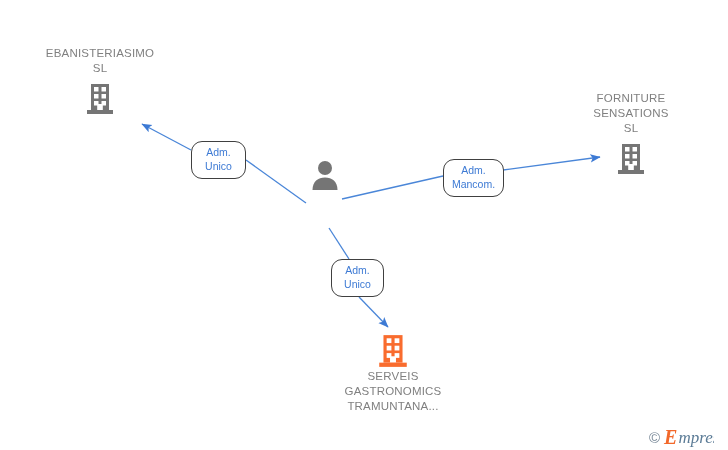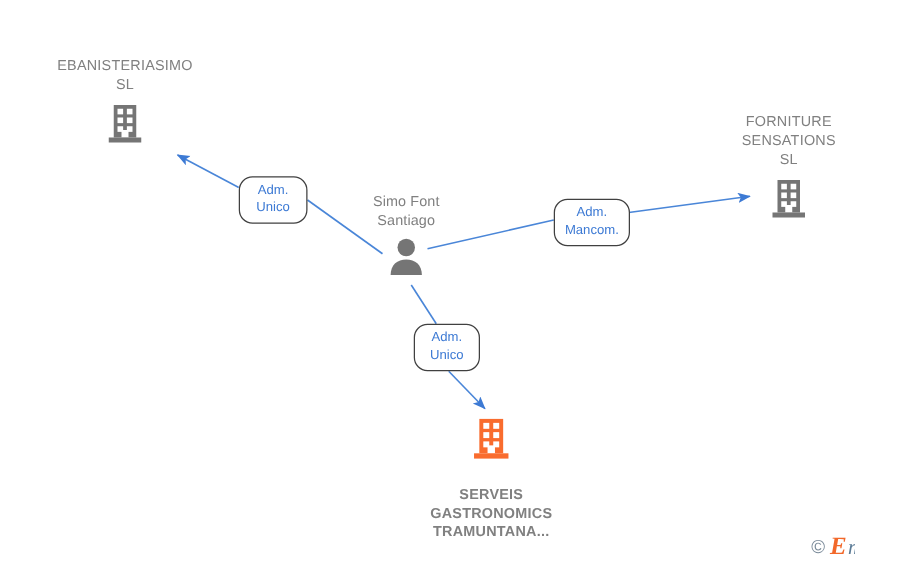--- a/index.html
+++ b/index.html
@@ -7,20 +7,21 @@
     padding: 0;
     background: #ffffff;
   }
   #canvas {
     position: relative;
     width: 684px;
     height: 450px;
     background: #ffffff;
     font-family: "Liberation Sans", sans-serif;
     overflow: hidden;
+    padding-left: 30px;
   }
   svg.edges {
     position: absolute;
     left: 0;
     top: 0;
     width: 728px;
     height: 450px;
     pointer-events: none;
   }
   .node {
@@ -136,41 +137,39 @@
       <rect x="9" y="12" width="4.5" height="4.5" fill="#ffffff"></rect>
       <rect x="16.5" y="12" width="4.5" height="4.5" fill="#ffffff"></rect>
       <rect x="9" y="19" width="4.5" height="4.5" fill="#ffffff"></rect>
       <rect x="16.5" y="19" width="4.5" height="4.5" fill="#ffffff"></rect>
       <rect x="12.2" y="22" width="5.6" height="6" fill="#ffffff"></rect>
       <rect x="2" y="28" width="26" height="4" fill="#757575"></rect>
     </svg>
   </div>
 
   <div class="node" style="left:265px; top:155px; width:120px;">
-    <div class="node-label person">Simo Font
-Santiago</div>
     <svg class="node-icon" width="30" height="32" viewBox="0 0 30 32" style="margin-top:4px;">
       <circle cx="15" cy="9" r="7" fill="#757575"></circle>
       <path d="M2.5,31 C2.5,22.5 8,18.5 15,18.5 C22,18.5 27.5,22.5 27.5,31 Z" fill="#757575"></path>
     </svg>
   </div>
 
   <div class="node" style="left:323px; top:333px; width:140px;">
     <svg class="node-icon" width="32" height="36" viewBox="0 0 30 34">
       <rect x="6" y="2" width="18" height="26" fill="#f96c2e"></rect>
       <rect x="9" y="5" width="4.5" height="4.5" fill="#ffffff"></rect>
       <rect x="16.5" y="5" width="4.5" height="4.5" fill="#ffffff"></rect>
       <rect x="9" y="12" width="4.5" height="4.5" fill="#ffffff"></rect>
       <rect x="16.5" y="12" width="4.5" height="4.5" fill="#ffffff"></rect>
       <rect x="9" y="19" width="4.5" height="4.5" fill="#ffffff"></rect>
       <rect x="16.5" y="19" width="4.5" height="4.5" fill="#ffffff"></rect>
       <rect x="12.2" y="22" width="5.6" height="6" fill="#ffffff"></rect>
       <rect x="2" y="28" width="26" height="4" fill="#f96c2e"></rect>
     </svg>
-    <div class="node-label" style="margin-top:20px;font-weight:bold;">SERVEIS
+    <div class="node-label" style="margin-top:0;">SERVEIS
 GASTRONOMICS
 TRAMUNTANA...</div>
   </div>
 
   <div class="edge-label" style="left:191px; top:141px; width:55px; height:38px;">Adm.
 Unico</div>
 
   <div class="edge-label" style="left:443px; top:159px; width:61px; height:38px;">Adm.
 Mancom.</div>
 

